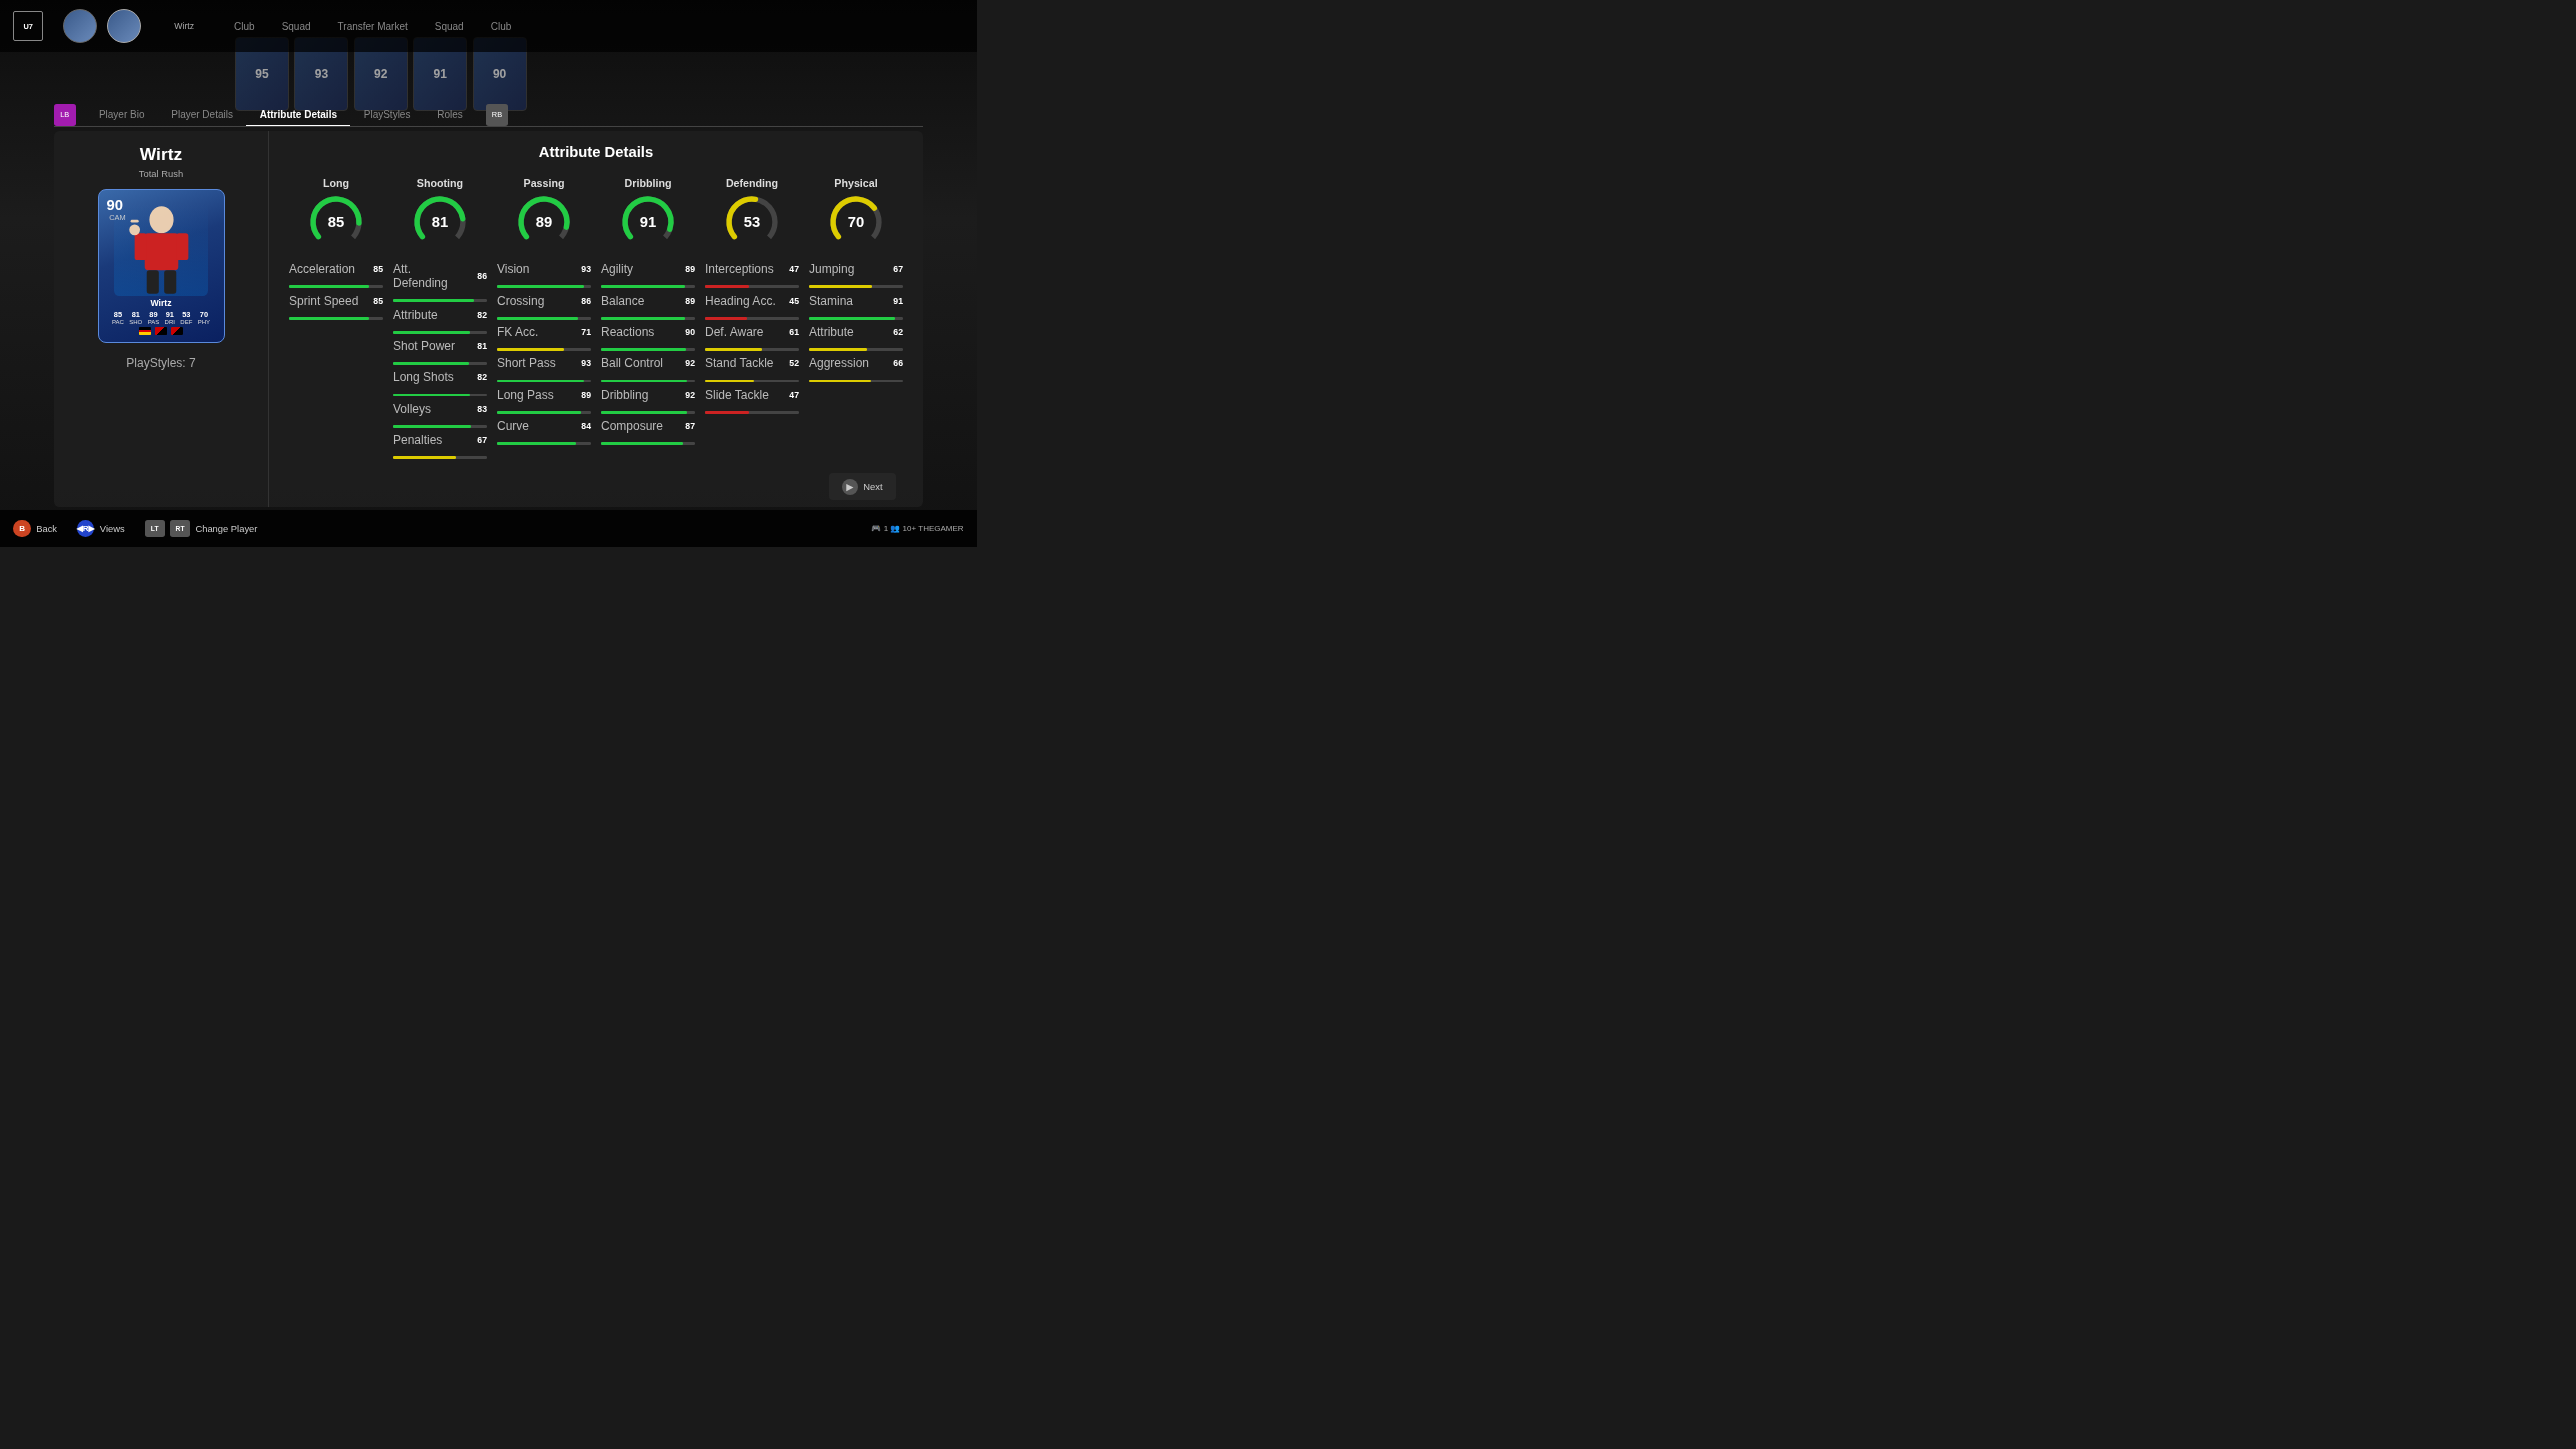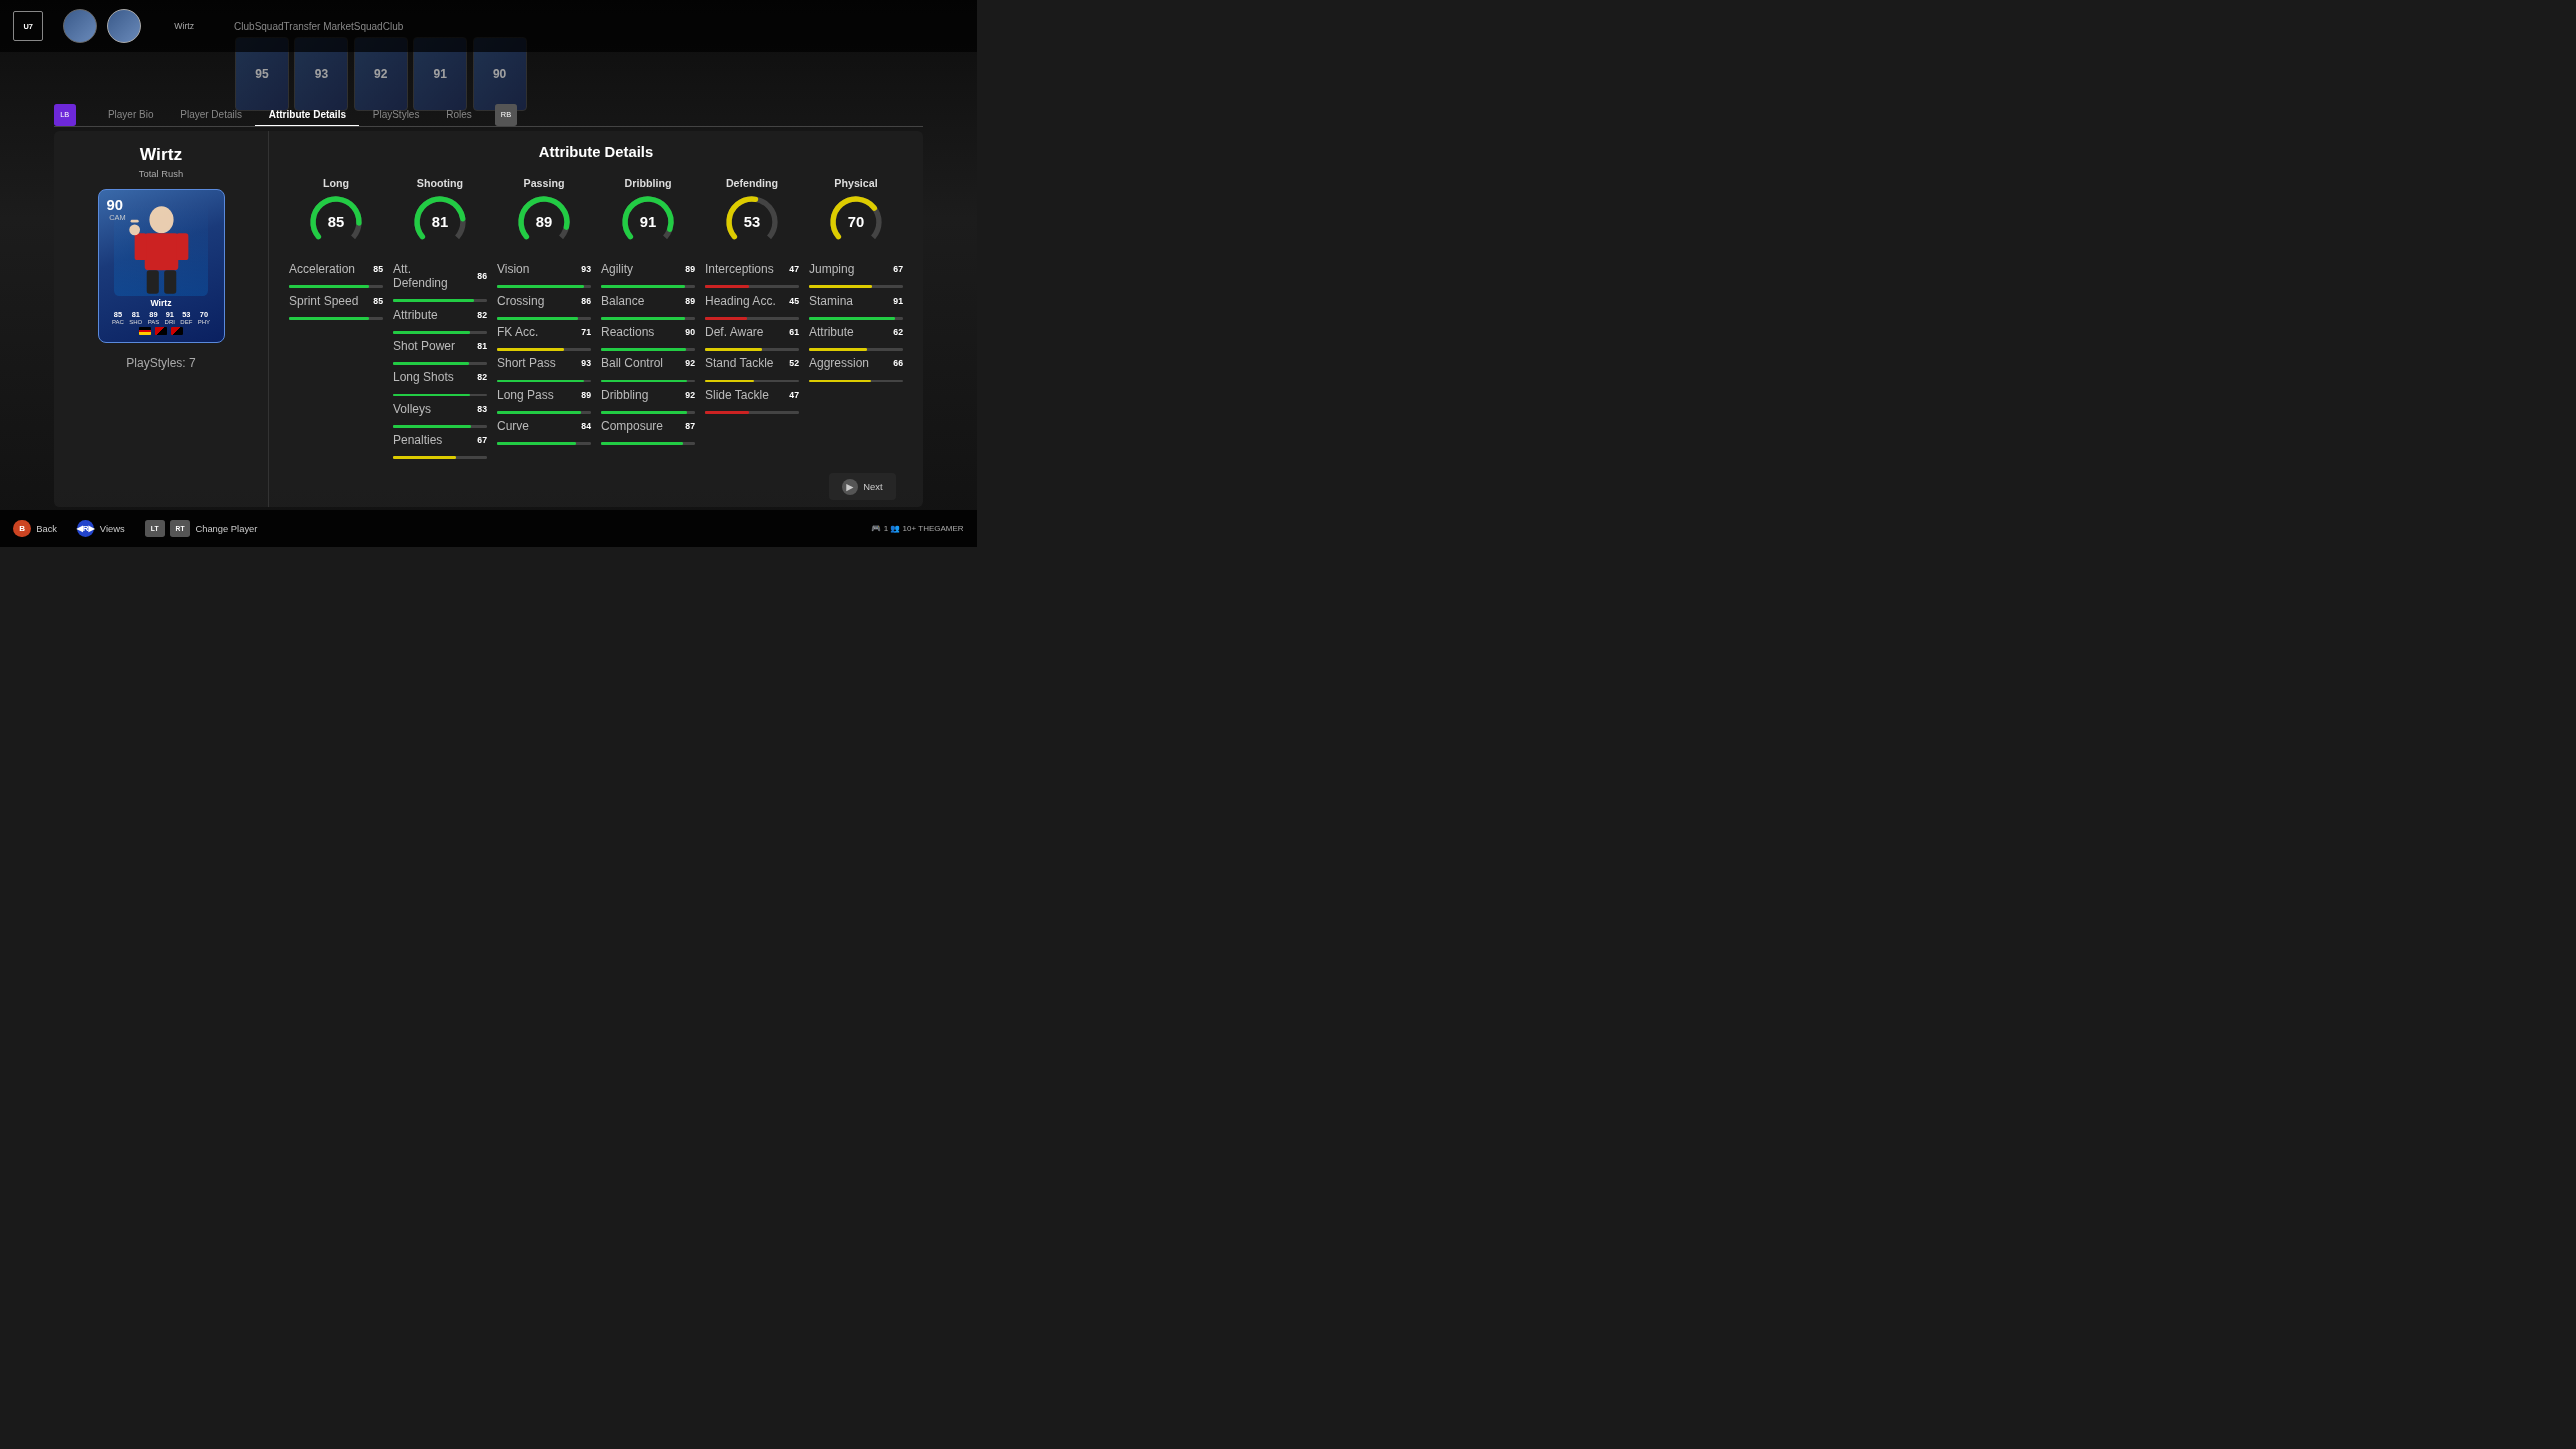--- a/index.html
+++ b/index.html
@@ -65,20 +65,21 @@
       border-color: #aaa;
     }
 
     .nav-label {
       color: #aaa;
       font-size: 8.7px;
     }
 
     .nav-items {
       display: flex;
+      gap: 27px;
       margin-left: 20px;
     }
 
     .nav-item {
       color: #888;
       font-size: 10px;
       cursor: pointer;
     }
 
     
@@ -116,28 +117,28 @@
       display: flex;
       align-items: center;
       gap: 0;
       z-index: 10;
       border-bottom: 0.7px solid #444;
     }
 
     .tab-btn-ctrl {
       width: 21.5px;
       height: 21.5px;
-      background: #6d28d9;
+      background: #a21caf;
       border-radius: 2.7px;
       display: flex;
       align-items: center;
       justify-content: center;
       color: #fff;
       font-size: 7.4px;
-      margin-right: 19px;
+      margin-right: 10px;
       cursor: pointer;
     }
 
     .tab-item {
       padding: 5.4px 13.4px;
       color: #888;
       font-size: 10px;
       cursor: pointer;
       position: relative;
     }

